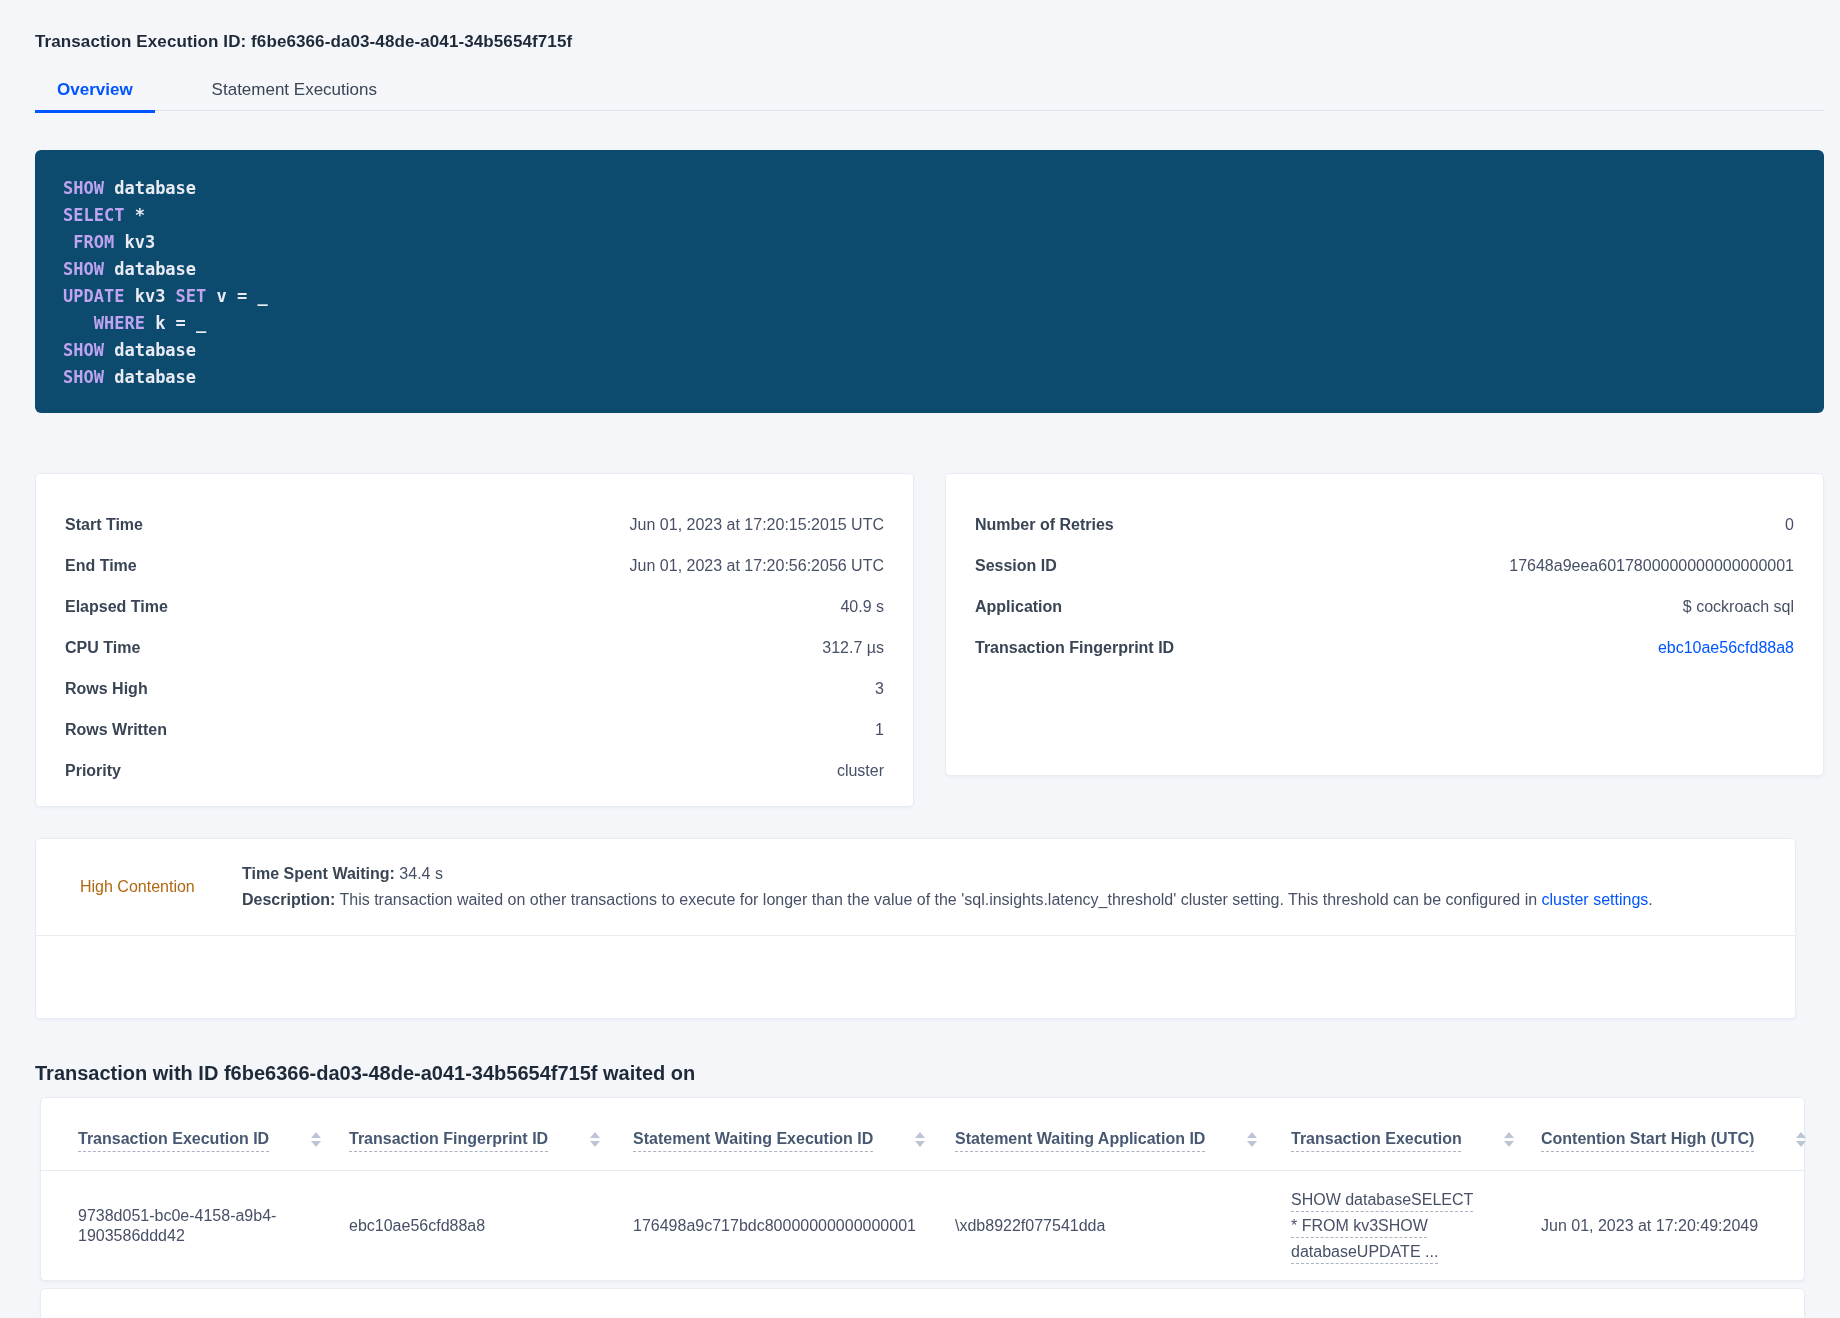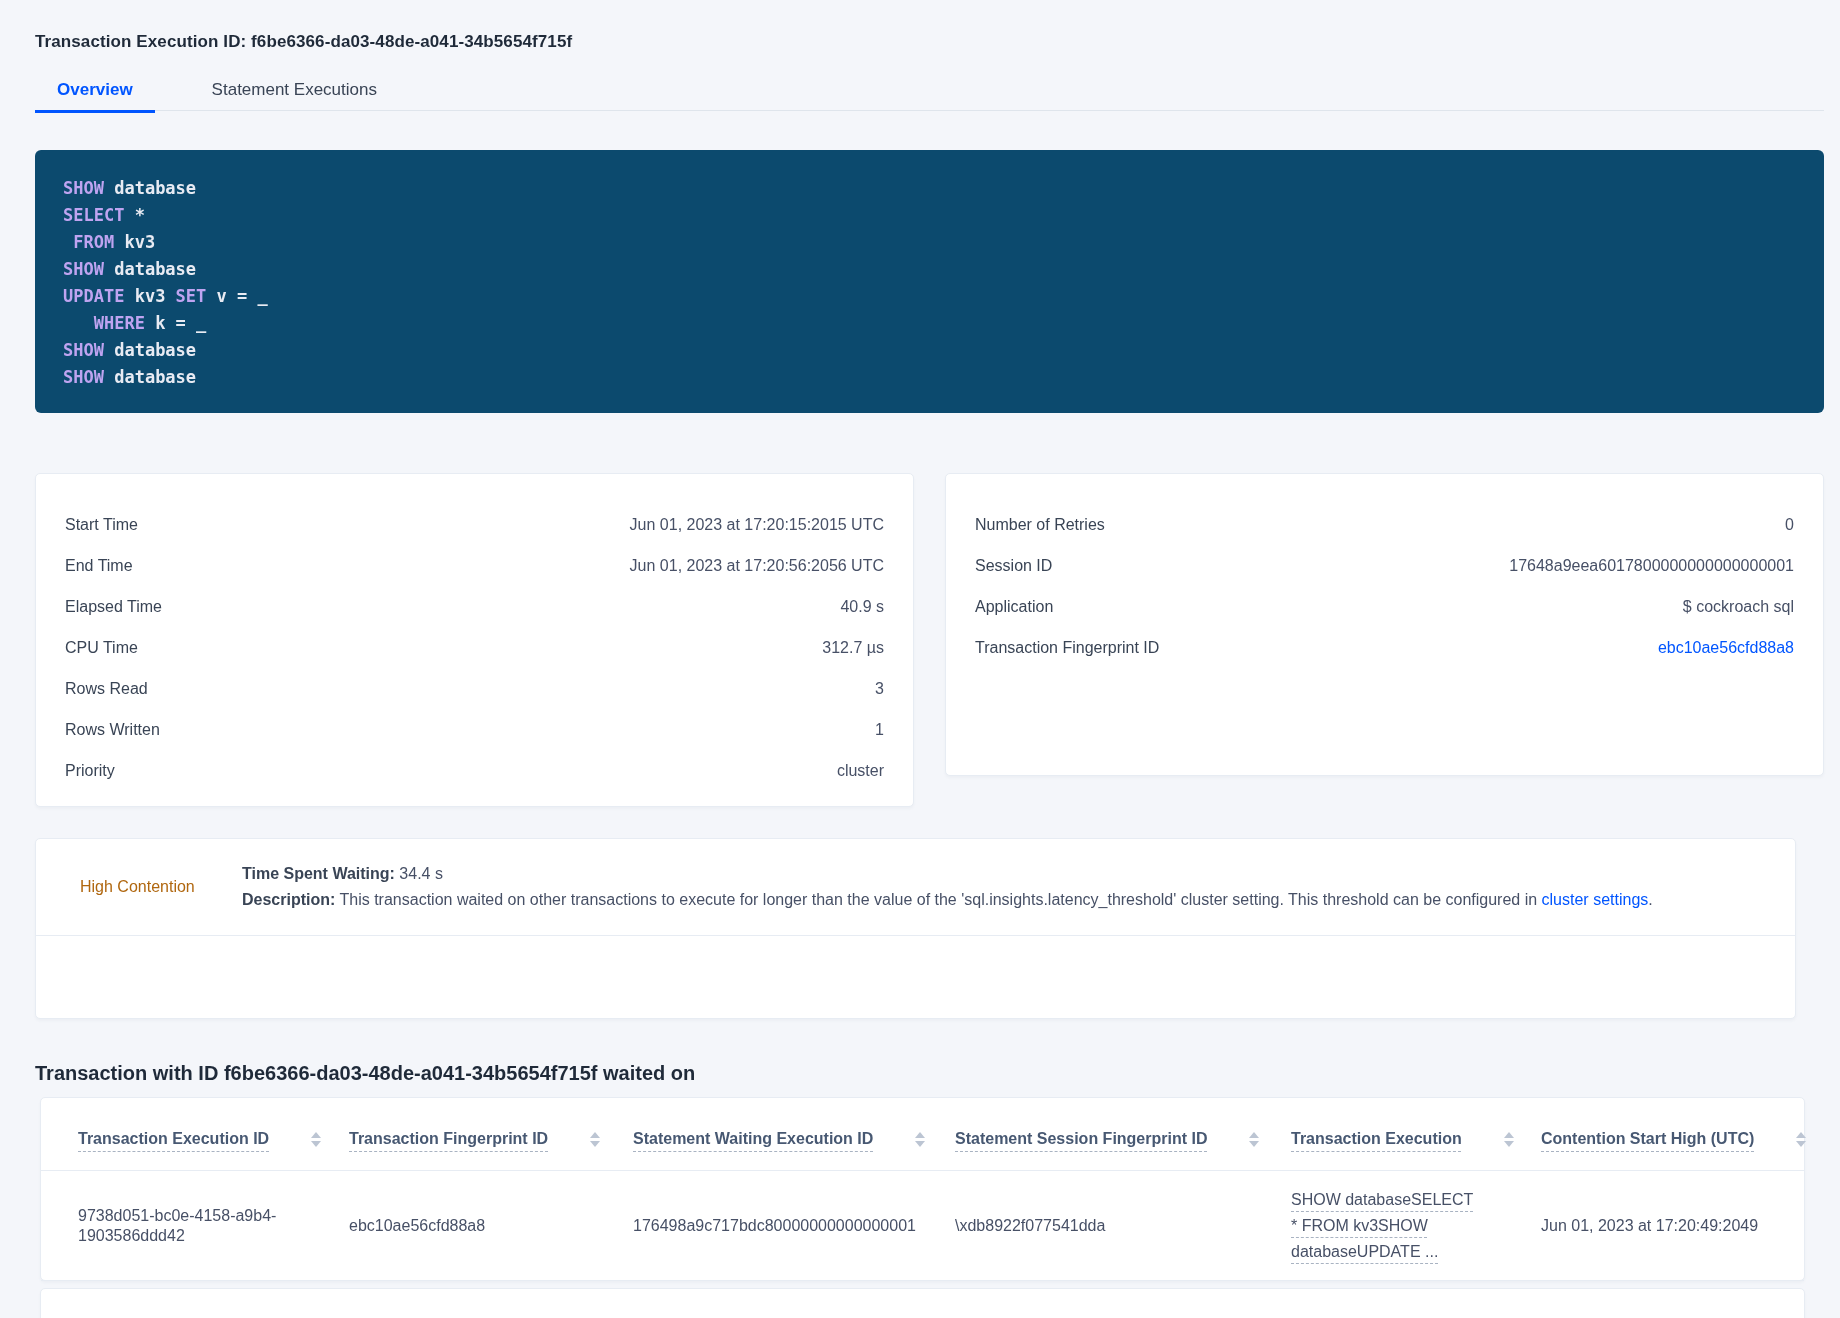--- a/index.html
+++ b/index.html
@@ -44,21 +44,21 @@
     font-size:17px; font-weight:700; line-height:27px;
   }
   .cl { white-space:pre; }
   .kw { color:#bfa4f1; }
   .pl { color:#e8ebf3; }
   
   .summary { padding:30px 29px 0; }
   .summary.left  { left:35px;  top:473px; width:879px; height:334px; }
   .summary.right { left:945px; top:473px; width:879px; height:303px; }
   .srow { display:flex; justify-content:space-between; align-items:center; height:41px; }
-  .slabel { font-weight:400; font-size:16px; color:#394455; }
+  .slabel { font-weight:700; font-size:16px; color:#394455; }
   .svalue { font-size:16px; color:#475066; }
   .link { color:#0055ff; cursor:pointer; }
   
   .insights { left:35px; top:838px; width:1761px; height:181px; }
   .ins-header {
     display:flex; align-items:center; height:70px;
     padding:10px 28px 0 44px; border-bottom:1px solid #e7ecf3;
   }
   .ins-col1 { width:162px; display:flex; align-items:center; }
   .ins-col2 { flex:1; display:flex; align-items:center; }
@@ -129,21 +129,21 @@
   </div>
   <div class="srow">
     <span class="slabel">Elapsed Time</span>
     <span class="svalue">40.9 s</span>
   </div>
   <div class="srow">
     <span class="slabel">CPU Time</span>
     <span class="svalue">312.7 µs</span>
   </div>
   <div class="srow">
-    <span class="slabel">Rows Read</span>
+    <span class="slabel">Rows High</span>
     <span class="svalue">3</span>
   </div>
   <div class="srow">
     <span class="slabel">Rows Written</span>
     <span class="svalue">1</span>
   </div>
   <div class="srow">
     <span class="slabel">Priority</span>
     <span class="svalue">cluster</span>
   </div>
@@ -199,21 +199,21 @@
         </span>
     </div>
     <div class="th">
       <span class="th-label">Statement Waiting Execution ID</span>
       <span class="sorter">
           <i class="up"></i>
           <i class="down"></i>
         </span>
     </div>
     <div class="th">
-      <span class="th-label">Statement Session Fingerprint ID</span>
+      <span class="th-label">Statement Waiting Application ID</span>
       <span class="sorter">
           <i class="up"></i>
           <i class="down"></i>
         </span>
     </div>
     <div class="th">
       <span class="th-label">Transaction Execution</span>
       <span class="sorter">
           <i class="up"></i>
           <i class="down"></i>

